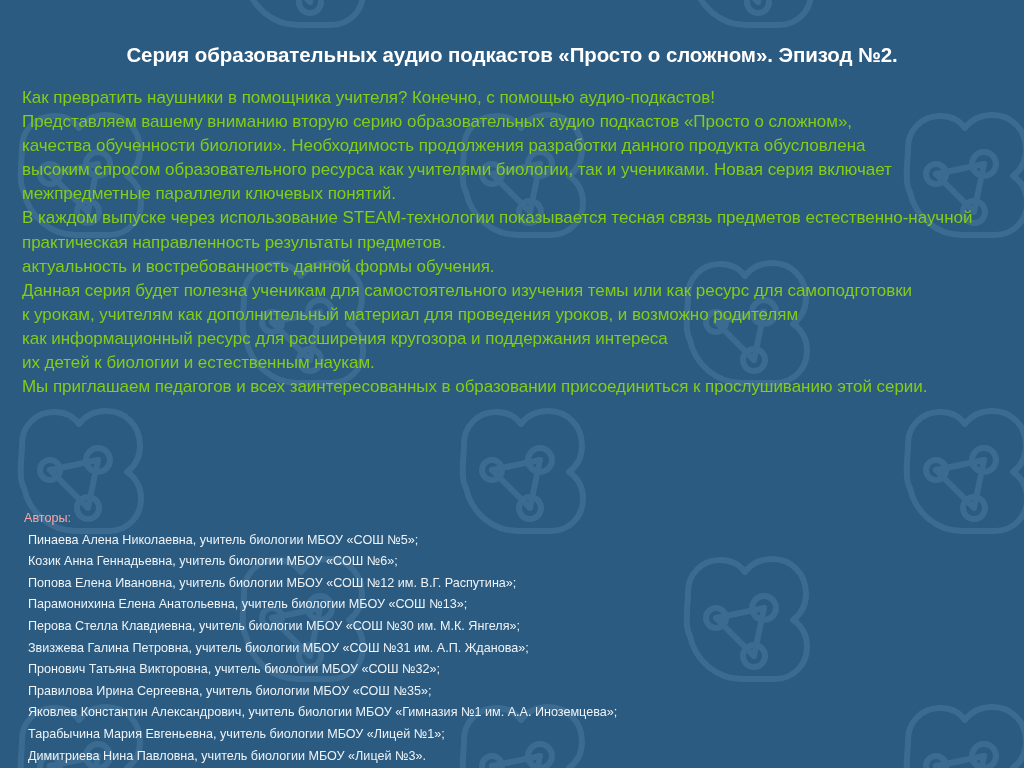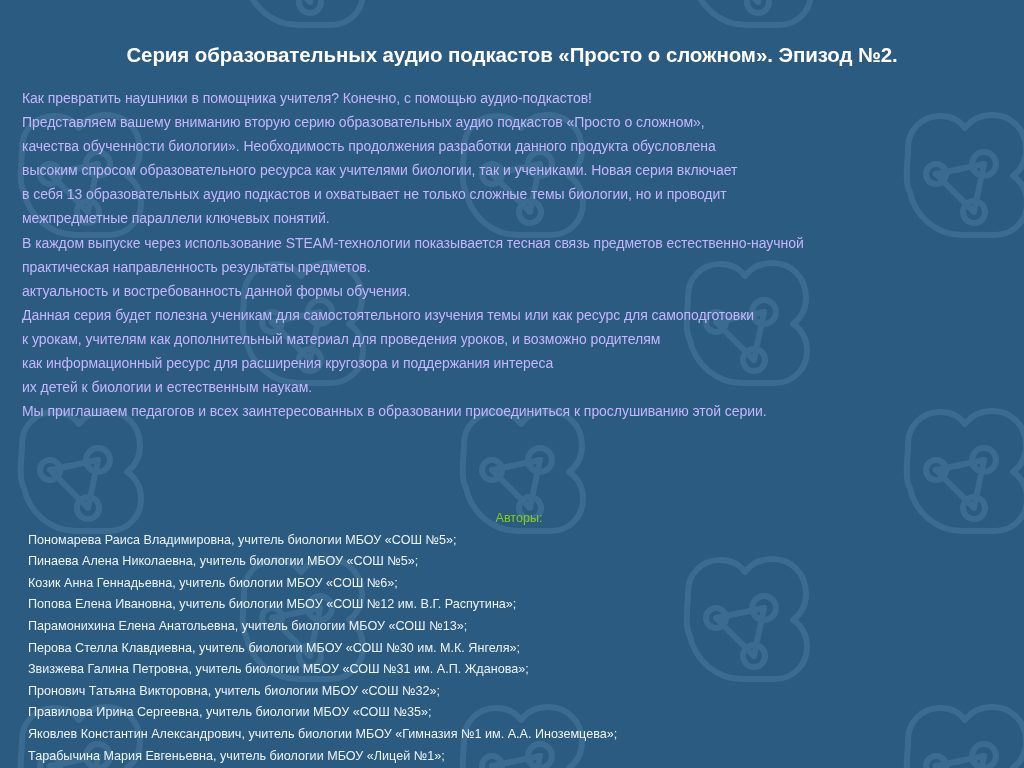--- a/index.html
+++ b/index.html
@@ -55,39 +55,38 @@
     white-space: nowrap;
   }
 
   .body-block {
     position: absolute;
     top: 86px;
     left: 22px;
     width: 990px;
   }
   .body-line {
-    font-size: 14px;
+    font-size: 17px;
     line-height: 24.1px;
-    color: #c4b5fd;
+    color: #84cc16;
     white-space: nowrap;
     letter-spacing: -0.05px;
   }
 
   .authors-block {
     position: absolute;
     top: 508px;
     left: 24px;
     width: 990px;
   }
   .authors-heading {
     font-size: 12.6px;
     line-height: 21.6px;
-    color: #84cc16;
+    color: #fca5a5;
     white-space: nowrap;
-    text-align: center;
   }
   .author-line {
     font-size: 12.6px;
     line-height: 21.6px;
     color: #eef3f7;
     white-space: nowrap;
     padding-left: 4px;
   }
 </style>
 </head>
@@ -152,35 +151,33 @@
 
 <div class="slide">
 
   <h1 class="slide-title">Серия образовательных аудио подкастов «Просто о сложном». Эпизод №2.</h1>
 
   <div class="body-block">
     <div class="body-line">Как превратить наушники в помощника учителя? Конечно, с помощью аудио-подкастов!</div>
     <div class="body-line">Представляем вашему вниманию вторую серию образовательных аудио подкастов «Просто о сложном»,</div>
     <div class="body-line">качества обученности биологии». Необходимость продолжения разработки данного продукта обусловлена</div>
     <div class="body-line">высоким спросом образовательного ресурса как учителями биологии, так и учениками. Новая серия включает</div>
-    <div class="body-line">в себя 13 образовательных аудио подкастов и охватывает не только сложные темы биологии, но и проводит</div>
     <div class="body-line">межпредметные параллели ключевых понятий.</div>
     <div class="body-line">В каждом выпуске через использование STEAM-технологии показывается тесная связь предметов естественно-научной</div>
     <div class="body-line">практическая направленность результаты предметов.</div>
     <div class="body-line">актуальность и востребованность данной формы обучения.</div>
     <div class="body-line">Данная серия будет полезна ученикам для самостоятельного изучения темы или как ресурс для самоподготовки</div>
     <div class="body-line">к урокам, учителям как дополнительный материал для проведения уроков, и возможно родителям</div>
     <div class="body-line">как информационный ресурс для расширения кругозора и поддержания интереса</div>
     <div class="body-line">их детей к биологии и естественным наукам.</div>
     <div class="body-line">Мы приглашаем педагогов и всех заинтересованных в образовании присоединиться к прослушиванию этой серии.</div>
   </div>
 
   <div class="authors-block">
     <div class="authors-heading">Авторы:</div>
-    <div class="author-line">Пономарева Раиса Владимировна, учитель биологии МБОУ «СОШ №5»;</div>
     <div class="author-line">Пинаева Алена Николаевна, учитель биологии МБОУ «СОШ №5»;</div>
     <div class="author-line">Козик Анна Геннадьевна, учитель биологии МБОУ «СОШ №6»;</div>
     <div class="author-line">Попова Елена Ивановна, учитель биологии МБОУ «СОШ №12 им. В.Г. Распутина»;</div>
     <div class="author-line">Парамонихина Елена Анатольевна, учитель биологии МБОУ «СОШ №13»;</div>
     <div class="author-line">Перова Стелла Клавдиевна, учитель биологии МБОУ «СОШ №30 им. М.К. Янгеля»;</div>
     <div class="author-line">Звизжева Галина Петровна, учитель биологии МБОУ «СОШ №31 им. А.П. Жданова»;</div>
     <div class="author-line">Пронович Татьяна Викторовна, учитель биологии МБОУ «СОШ №32»;</div>
     <div class="author-line">Правилова Ирина Сергеевна, учитель биологии МБОУ «СОШ №35»;</div>
     <div class="author-line">Яковлев Константин Александрович, учитель биологии МБОУ «Гимназия №1 им. А.А. Иноземцева»;</div>
     <div class="author-line">Тарабычина Мария Евгеньевна, учитель биологии МБОУ «Лицей №1»;</div>

